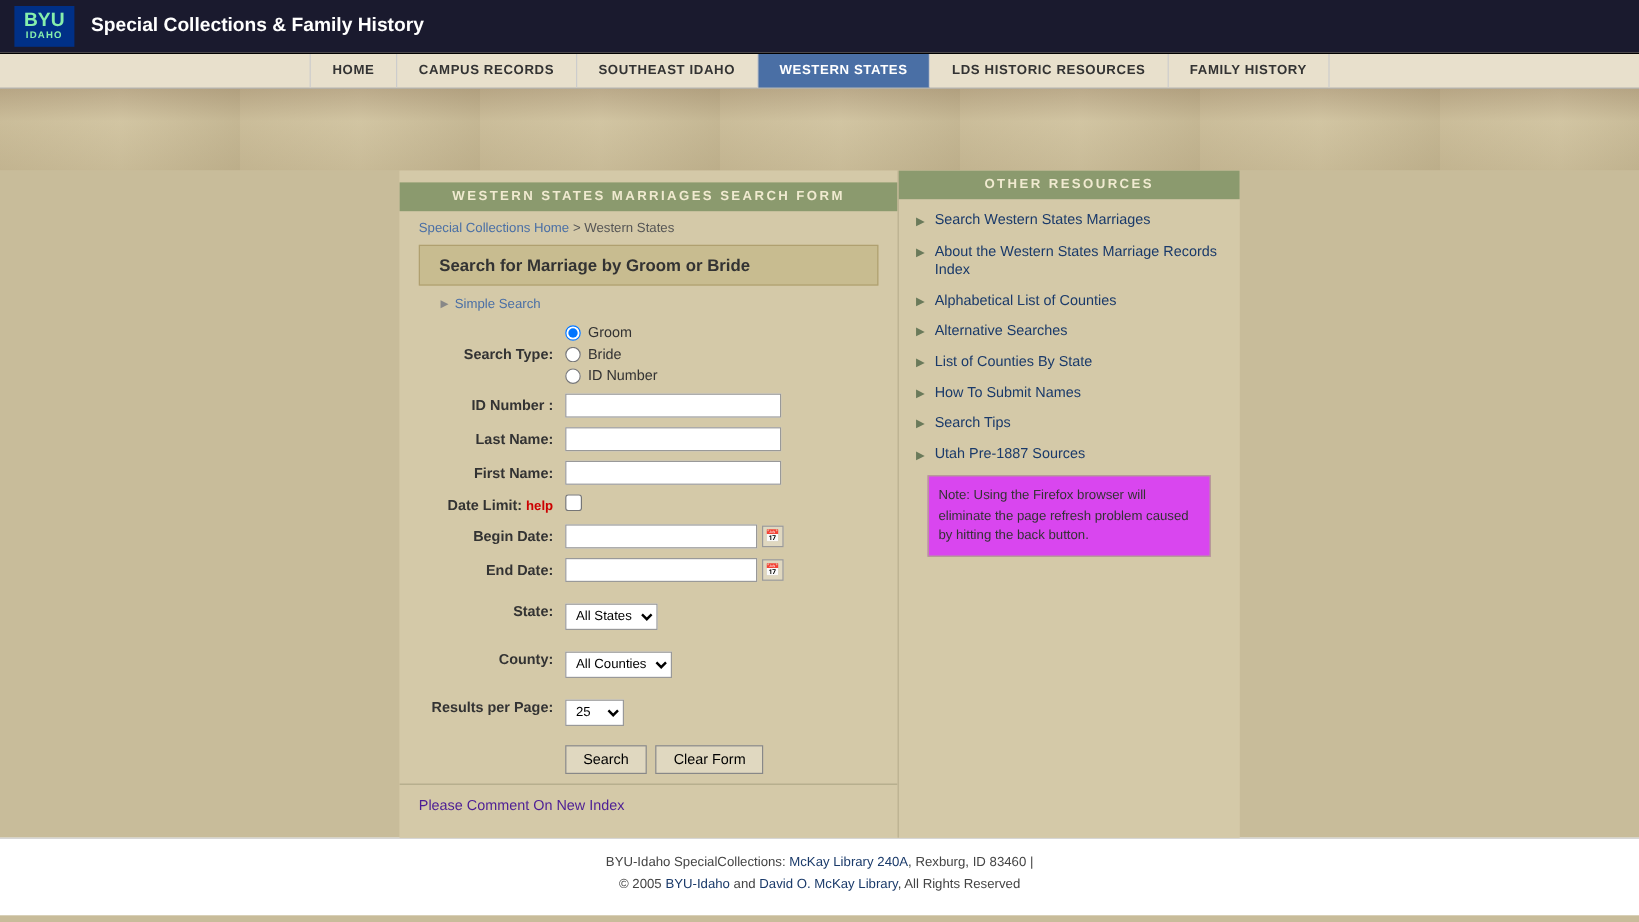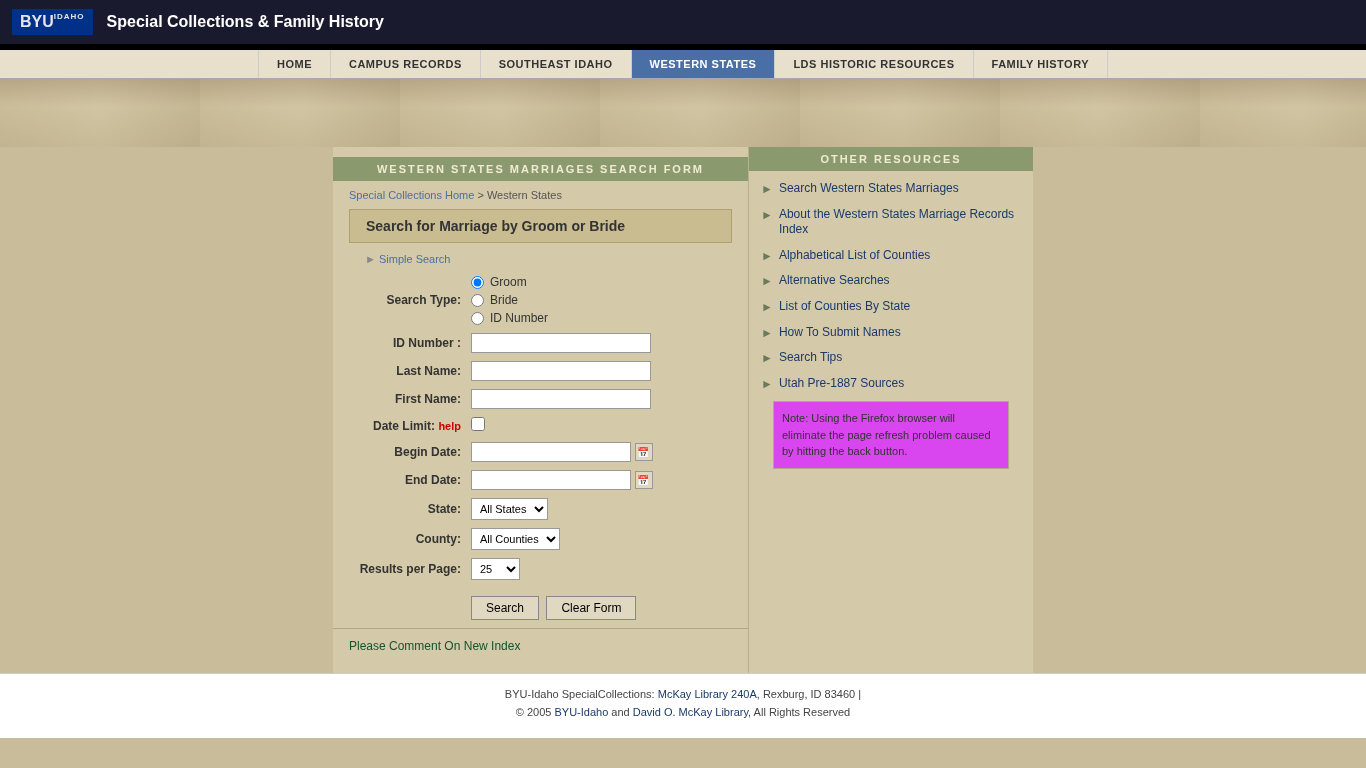--- a/index.html
+++ b/index.html
@@ -8,43 +8,44 @@
     
     #header {
       background: #1a1a2e;
       display: flex;
       align-items: center;
       padding: 6px 12px;
       height: 44px;
     }
     #header .byu-logo {
       display: flex;
-      flex-direction: row;
+      flex-direction: column;
+      align-items: center;
       background: #003087;
-      color: #e5e5e5;
+      color: #86efac;
       padding: 4px 8px;
       margin-right: 14px;
       font-weight: bold;
       font-size: 16px;
       line-height: 1.1;
     }
     #header .byu-logo .idaho {
       font-size: 8px;
       letter-spacing: 1px;
     }
     #header .site-title {
       color: white;
       font-size: 16px;
       font-weight: bold;
     }
 
     
     #nav {
       background: #e8e0cc;
-      border-top: 6px solid #000000;
+      border-top: 1px solid #000000;
       border-bottom: 1px solid #aaa;
       display: flex;
       justify-content: center;
       gap: 0;
       padding: 0;
     }
     #nav a {
       display: inline-block;
       padding: 8px 18px;
       font-size: 11px;
@@ -202,20 +203,21 @@
       justify-content: center;
       font-size: 10px;
     }
 
     select {
       height: 22px;
       border: 1px solid #999;
       background: white;
       font-size: 11px;
       padding: 1px 4px;
+      margin-top: 10px;
     }
 
     
     .help-link {
       color: #cc0000;
       text-decoration: none;
       font-size: 11px;
     }
 
     
@@ -230,21 +232,21 @@
       margin-right: 4px;
       background: #e0d8c0;
     }
 
     .comment-bar {
       border-top: 1px solid #b0a888;
       padding: 10px 16px;
       font-size: 12px;
       color: #444;
     }
-    .comment-bar a { color: #14532d; text-decoration: none; }
+    .comment-bar a { color: #4c1d95; text-decoration: none; }
 
     
     #right-panel {
       width: 285px;
       background: #d4c9a8;
       border-left: 1px solid #b8ae90;
     }
     .right-section-header {
       background: #8b9a6e;
       color: #f0ead0;

